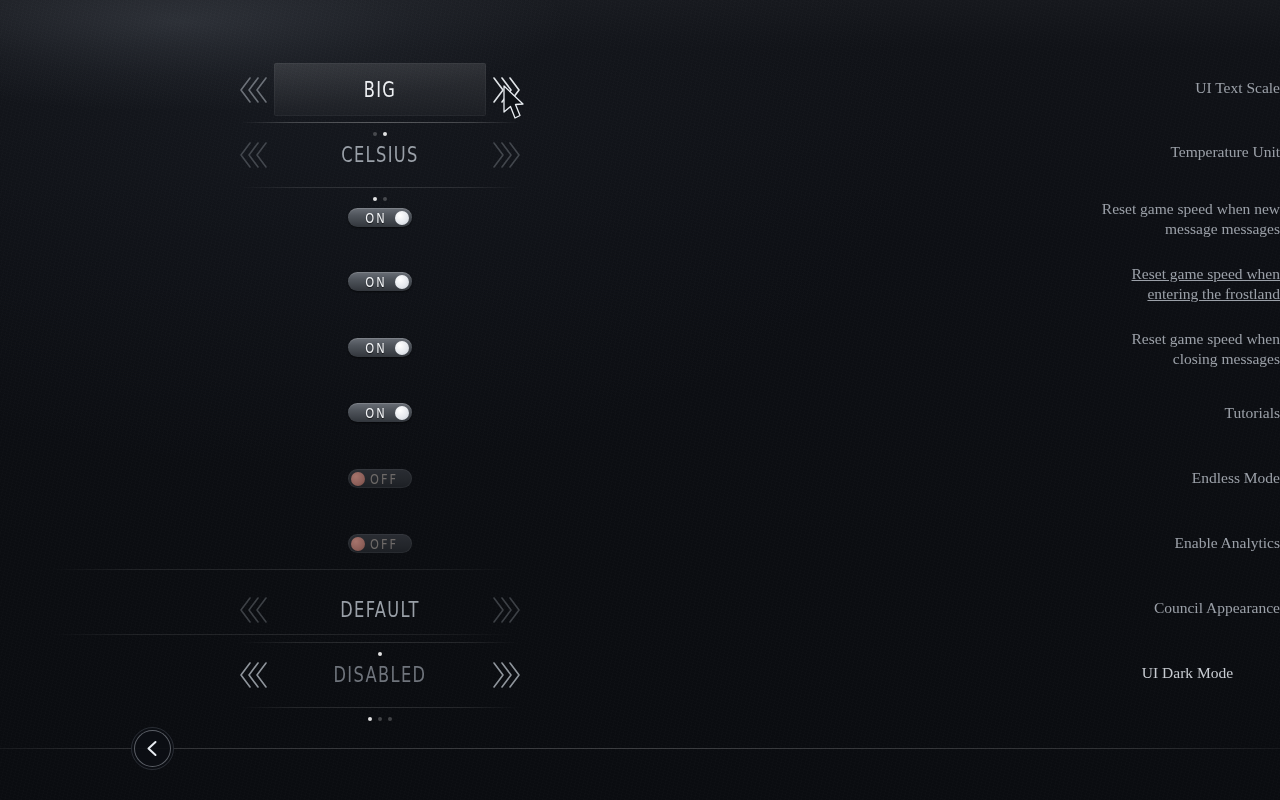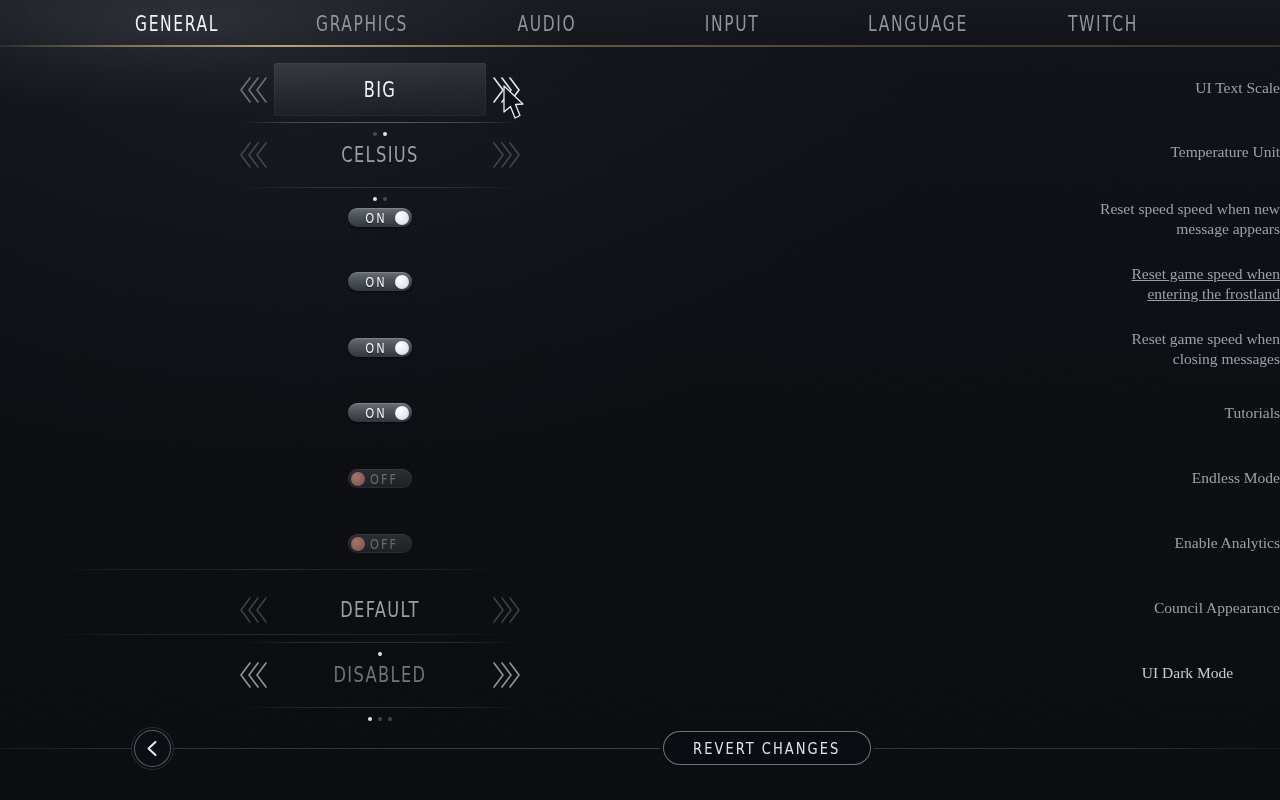--- a/index.html
+++ b/index.html
@@ -166,28 +166,20 @@
   #btn-accept{ left:877px; width:158px; }
 
   
   .cursor{ position:absolute; left:502px; top:84px; width:26px; height:38px; pointer-events:none; }
 </style>
 </head>
 <body>
 
 <div id="root">
 
-  <div class="tabbar" id="tabbar">
-      <div class="tab active" style="left: 110px; width: 134px;">GENERAL</div>
-      <div class="tab" style="left: 295px; width: 134px;">GRAPHICS</div>
-      <div class="tab" style="left: 480px; width: 134px;">AUDIO</div>
-      <div class="tab" style="left: 665px; width: 134px;">INPUT</div>
-      <div class="tab" style="left: 850px; width: 136px;">LANGUAGE</div>
-      <div class="tab" style="left: 1036px; width: 134px;">TWITCH</div>
-    </div>
 
   <div id="rows">
       <div class="rlabel" style="top: 78px;">UI Text Scale</div>
       <div class="sel hot" style="top: 63px;">
         <div class="panel"></div>
         <div class="arrow left">
           <svg viewBox="0 0 40 34">
             <polyline class="st" points="14,5 5,17 14,29" stroke-linecap="round" stroke-linejoin="round"></polyline>
             <polyline class="st" points="22,5 13,17 22,29" stroke-linecap="round" stroke-linejoin="round"></polyline>
             <polyline class="st" points="30,5 21,17 30,29" stroke-linecap="round" stroke-linejoin="round"></polyline>
@@ -224,21 +216,21 @@
             <polyline class="st" points="26,5 35,17 26,29" stroke-linecap="round" stroke-linejoin="round"></polyline>
           </svg>
         </div>
         <div class="value">CELSIUS</div>
         <div class="uline"></div>
         <div class="dots">
           <div class="dot on"></div>
           <div class="dot"></div>
         </div>
       </div>
-      <div class="rlabel" style="top: 199px;">Reset speed speed when new message appears</div>
+      <div class="rlabel" style="top: 199px;">Reset game speed when new message messages</div>
       <div class="tog on" style="top: 208px;">
         <div class="knob"></div>
         <div class="tlabel">ON</div>
       </div>
       <div class="rlabel" style="top: 264px; text-decoration: underline;">Reset game speed when entering the frostland</div>
       <div class="tog on" style="top: 272px;">
         <div class="knob"></div>
         <div class="tlabel">ON</div>
       </div>
       <div class="rlabel" style="top: 329px;">Reset game speed when closing messages</div>
@@ -314,23 +306,20 @@
     </div>
 
   <div class="footline"></div>
 
   <div class="backbtn" id="back-button">
     <svg width="13" height="17" viewBox="0 0 13 17">
       <polyline points="9.5,2 2.5,8.5 9.5,15" fill="none" stroke="#e8ecf1" stroke-width="2" stroke-linecap="round" stroke-linejoin="round"></polyline>
     </svg>
   </div>
 
-  <div class="pill" id="btn-revert">
-    <span>REVERT CHANGES</span>
-  </div>
 
   <div class="cursor" id="cursor" style="left: 502px; top: 84px;">
     <svg width="26" height="38" viewBox="0 0 26 38">
       <polygon points="2,2 2,28 8.5,22.5 13,34 18,31.5 13.5,20.5 21,20" fill="#0e1116" stroke="#e9edf2" stroke-width="1.3" stroke-linejoin="round"></polygon>
     </svg>
   </div>
 
 </div>
 
 </body></html>

